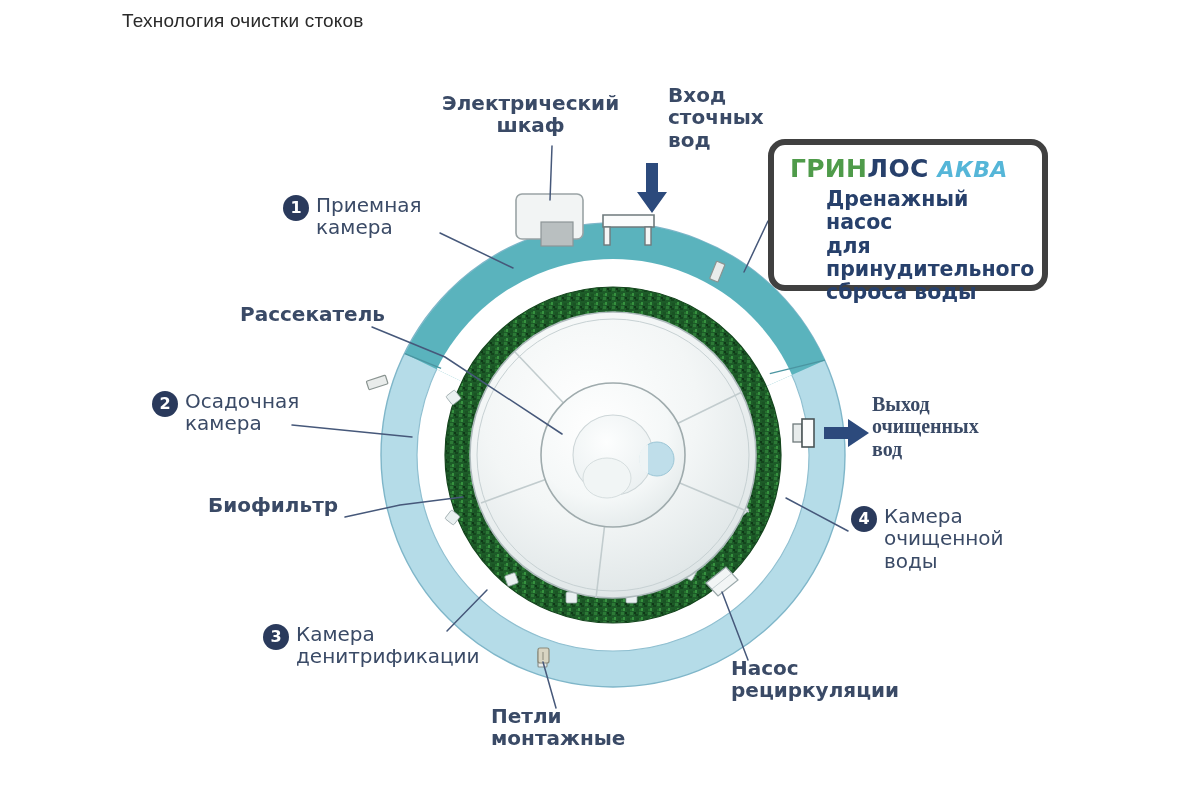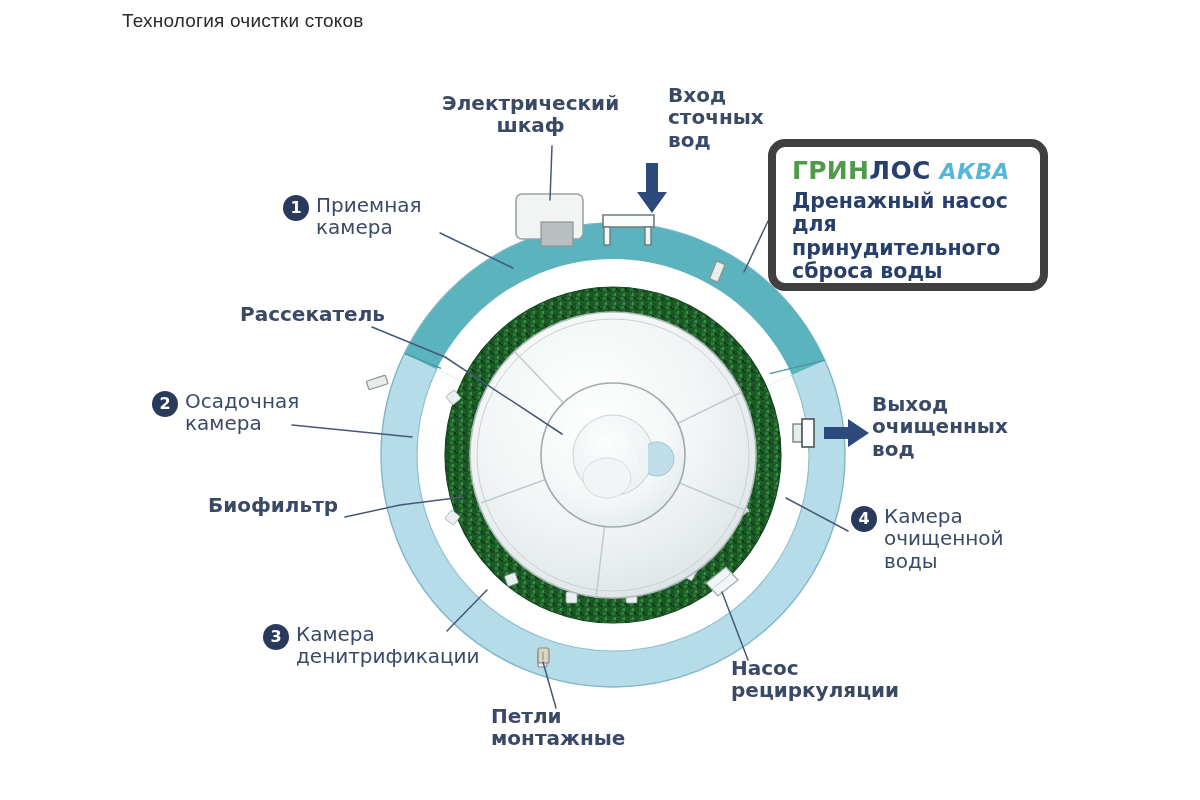--- a/index.html
+++ b/index.html
@@ -33,31 +33,32 @@
   }
   .numtext{
     color:#3a4a66;font-weight:normal;font-size:20px;line-height:1.12;
     white-space:pre-line;
     font-family:"DejaVu Sans","Liberation Sans",sans-serif;
   }
 
   
   #logo-card{
     position:absolute;left:768px;top:139px;width:280px;height:152px;
-    border:8px solid #404040;border-radius:17px;background:#fff;
+    border:6px solid #404040;border-radius:17px;background:#fff;
     box-sizing:border-box;padding:11px 14px 0 16px;
   }
   #logo-wordmark{font-size:25px;font-weight:bold;letter-spacing:.3px;line-height:1;white-space:nowrap;}
   #logo-wordmark .grin{color:#4f9b4a;}
   #logo-wordmark .los{color:#27406b;}
   #logo-wordmark .aqua{color:#55b6d8;font-style:italic;font-size:22px;margin-left:9px;}
   #logo-sub{
     margin-top:7px;color:#27406b;font-weight:bold;font-size:20.5px;
     line-height:1.14;white-space:pre-line;
     font-family:"DejaVu Sans","Liberation Sans",sans-serif;
+    margin-left:36px;
   }
 </style>
 </head>
 <body>
 
 <div id="page-title">Технология очистки стоков</div>
 
 <svg class="canvas" viewBox="0 0 1200 800" width="1200" height="800" aria-hidden="true">
   <defs>
 
@@ -228,21 +229,21 @@
 </div>
 
 <div class="label sz20" style="left:208px;top:494px;">Биофильтр</div>
 
 <div class="numlabel" style="left:263px;top:623px;">
   <div class="badge">3</div>
   <div class="numtext">Камера
 денитрификации</div>
 </div>
 
-<div class="label sz20" style="left:872px;top:393px;">Выход
+<div class="label sz20" style="left:872px;top:393px;font-family:Liberation Serif, serif;">Выход
 очищенных
 вод</div>
 
 <div class="numlabel" style="left:851px;top:505px;">
   <div class="badge">4</div>
   <div class="numtext">Камера
 очищенной
    воды</div>
 </div>
 

